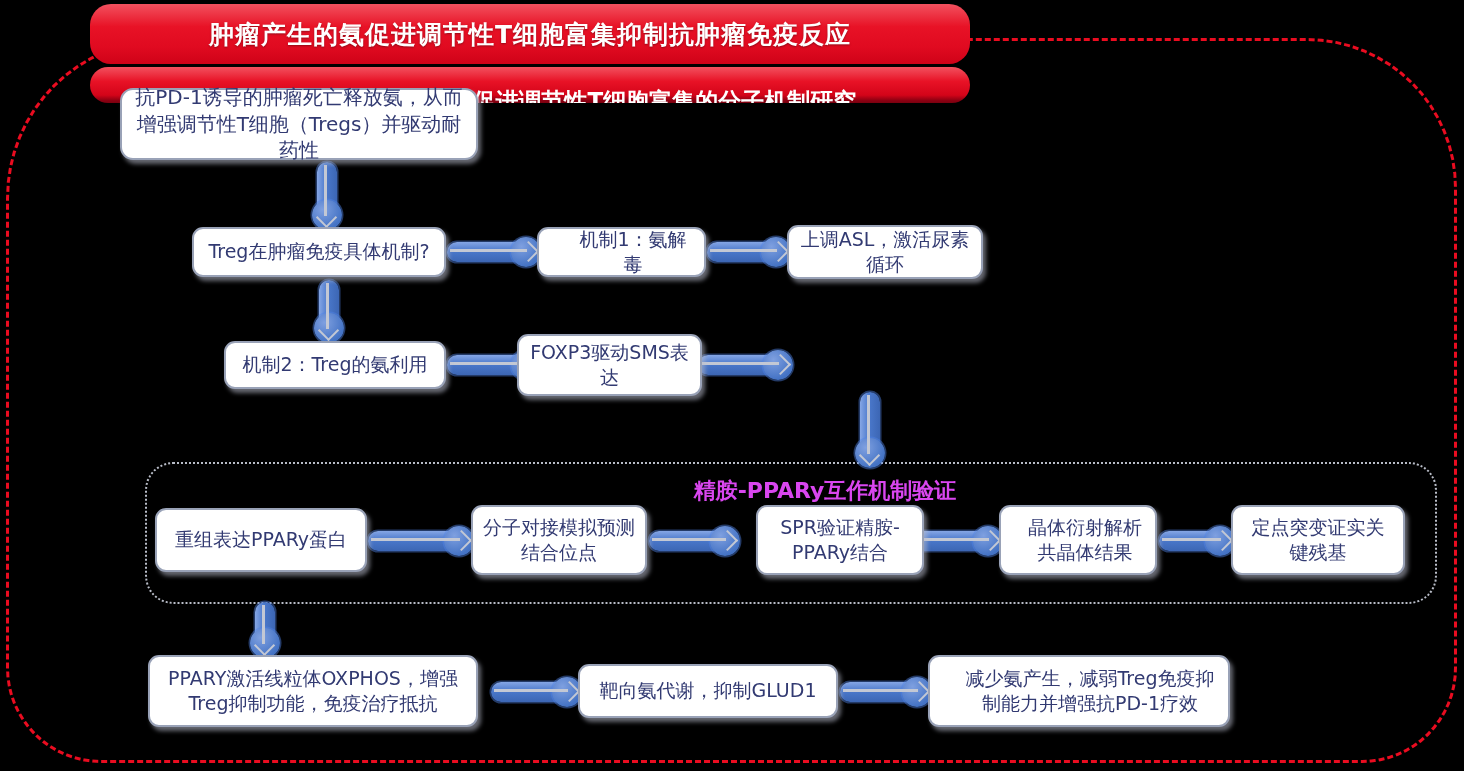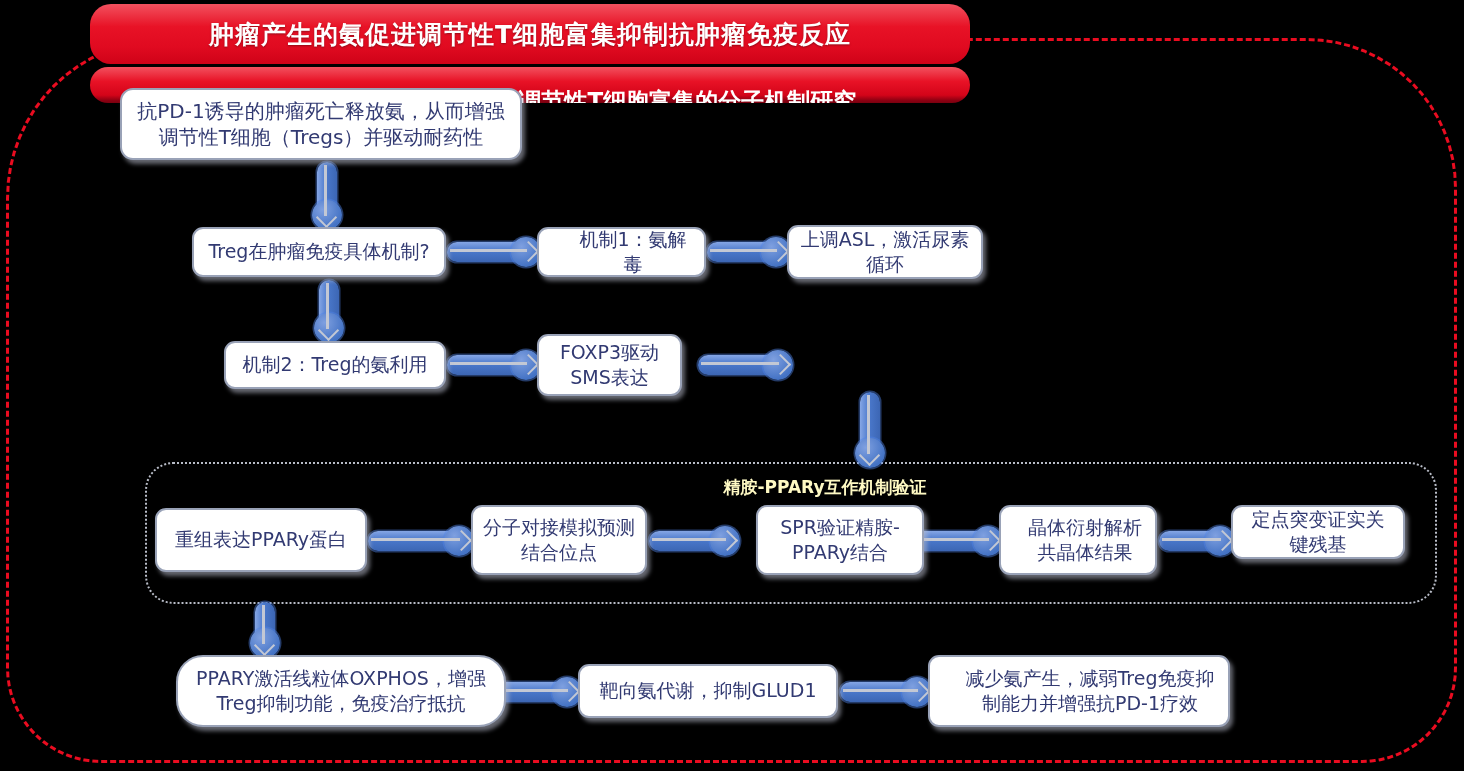--- a/index.html
+++ b/index.html
@@ -37,21 +37,21 @@
     z-index:4;
   }
   .box.big{font-size:20px;border-radius:13px;}
   
   .dotted-container{
     position:absolute;left:145px;top:462px;width:1288px;height:138px;
     border:2.5px dotted #b9bdc8;border-radius:28px;z-index:2;
   }
   .container-label{
     position:absolute;left:585px;top:476px;width:480px;text-align:center;
-    color:#fef9c3;font-weight:bold;font-size:17px;z-index:3;
+    color:#d946ef;font-weight:bold;font-size:22px;z-index:3;
   }
   
   .harrow{position:absolute;height:20px;z-index:3;}
   .harrow::before{content:"";position:absolute;inset:0;border-radius:10px;
     background:linear-gradient(180deg,#85a6e5 0%,#4a78cb 45%,#3c66b4 100%);
     box-shadow:0 0 0 1.5px rgba(80,130,230,.45);}
   .harrow .bulge{position:absolute;right:-6px;top:-5px;width:30px;height:30px;border-radius:50%;
     background:radial-gradient(circle at 35% 32%,#7fa0e0,#4372c4 72%);
     box-shadow:0 0 0 1.5px rgba(80,130,230,.45);}
   .harrow .shaft{position:absolute;left:3px;right:8px;top:7px;height:2.5px;background:#c3c8d4;z-index:2;}
@@ -77,39 +77,39 @@
 
   <div class="dashed-frame"></div>
 
   <div class="banner main">
     <span>肿瘤产生的氨促进调节性T细胞富集抑制抗肿瘤免疫反应</span>
   </div>
   <div class="banner sub">
     <span class="clipped">抗PD-1治疗下氨代谢重塑促进调节性T细胞富集的分子机制研究</span>
   </div>
 
-  <div class="box big" style="left:120px;top:88px;width:402px;height:72px;">抗PD-1诱导的肿瘤死亡释放氨，从而增强调节性T细胞（Tregs）并驱动耐药性</div>
+  <div class="box big" style="left:120px;top:88px;width:358px;height:72px;">抗PD-1诱导的肿瘤死亡释放氨，从而增强调节性T细胞（Tregs）并驱动耐药性</div>
 
   <div class="box" style="left:192px;top:227px;width:254px;height:50px;">Treg在肿瘤免疫具体机制?</div>
   <div class="box" style="left:537px;top:227px;width:169px;height:50px;padding-left:33px;">机制1：氨解毒</div>
   <div class="box" style="left:787px;top:225px;width:196px;height:54px;">上调ASL，激活尿素循环</div>
 
   <div class="box" style="left:224px;top:341px;width:222px;height:48px;">机制2：Treg的氨利用</div>
-  <div class="box" style="left:537px;top:334px;width:145px;height:62px;">FOXP3驱动SMS表达</div>
+  <div class="box" style="left:517px;top:334px;width:185px;height:62px;">FOXP3驱动SMS表达</div>
 
   <div class="dotted-container"></div>
   <div class="container-label">精胺-PPARy互作机制验证</div>
 
   <div class="box" style="left:155px;top:508px;width:212px;height:64px;">重组表达PPARy蛋白</div>
   <div class="box" style="left:471px;top:505px;width:176px;height:70px;">分子对接模拟预测结合位点</div>
   <div class="box" style="left:736px;top:505px;width:168px;height:70px;margin-left:20px;">SPR验证精胺-PPARy结合</div>
   <div class="box" style="left:999px;top:505px;width:158px;height:70px;padding-left:24px;">晶体衍射解析共晶体结果</div>
-  <div class="box" style="left:1231px;top:505px;width:174px;height:54px;">定点突变证实关键残基</div>
+  <div class="box" style="left:1231px;top:505px;width:174px;height:70px;">定点突变证实关键残基</div>
 
-  <div class="box" style="left:176px;top:655px;width:330px;height:72px;border-radius:27px;">PPARY激活线粒体OXPHOS，增强Treg抑制功能，免疫治疗抵抗</div>
+  <div class="box" style="left:148px;top:655px;width:330px;height:72px;">PPARY激活线粒体OXPHOS，增强Treg抑制功能，免疫治疗抵抗</div>
   <div class="box" style="left:578px;top:664px;width:260px;height:54px;">靶向氨代谢，抑制GLUD1</div>
   <div class="box" style="left:928px;top:655px;width:302px;height:72px;padding-left:32px;">减少氨产生，减弱Treg免疫抑制能力并增强抗PD-1疗效</div>
 
   <div class="varrow" style="left:317px;top:162px;height:62px;">
     <div class="bulge"></div>
       <div class="shaft"></div>
       <div class="head"></div>
   </div>
   <div class="varrow" style="left:319px;top:280px;height:57px;">
     <div class="bulge"></div>

